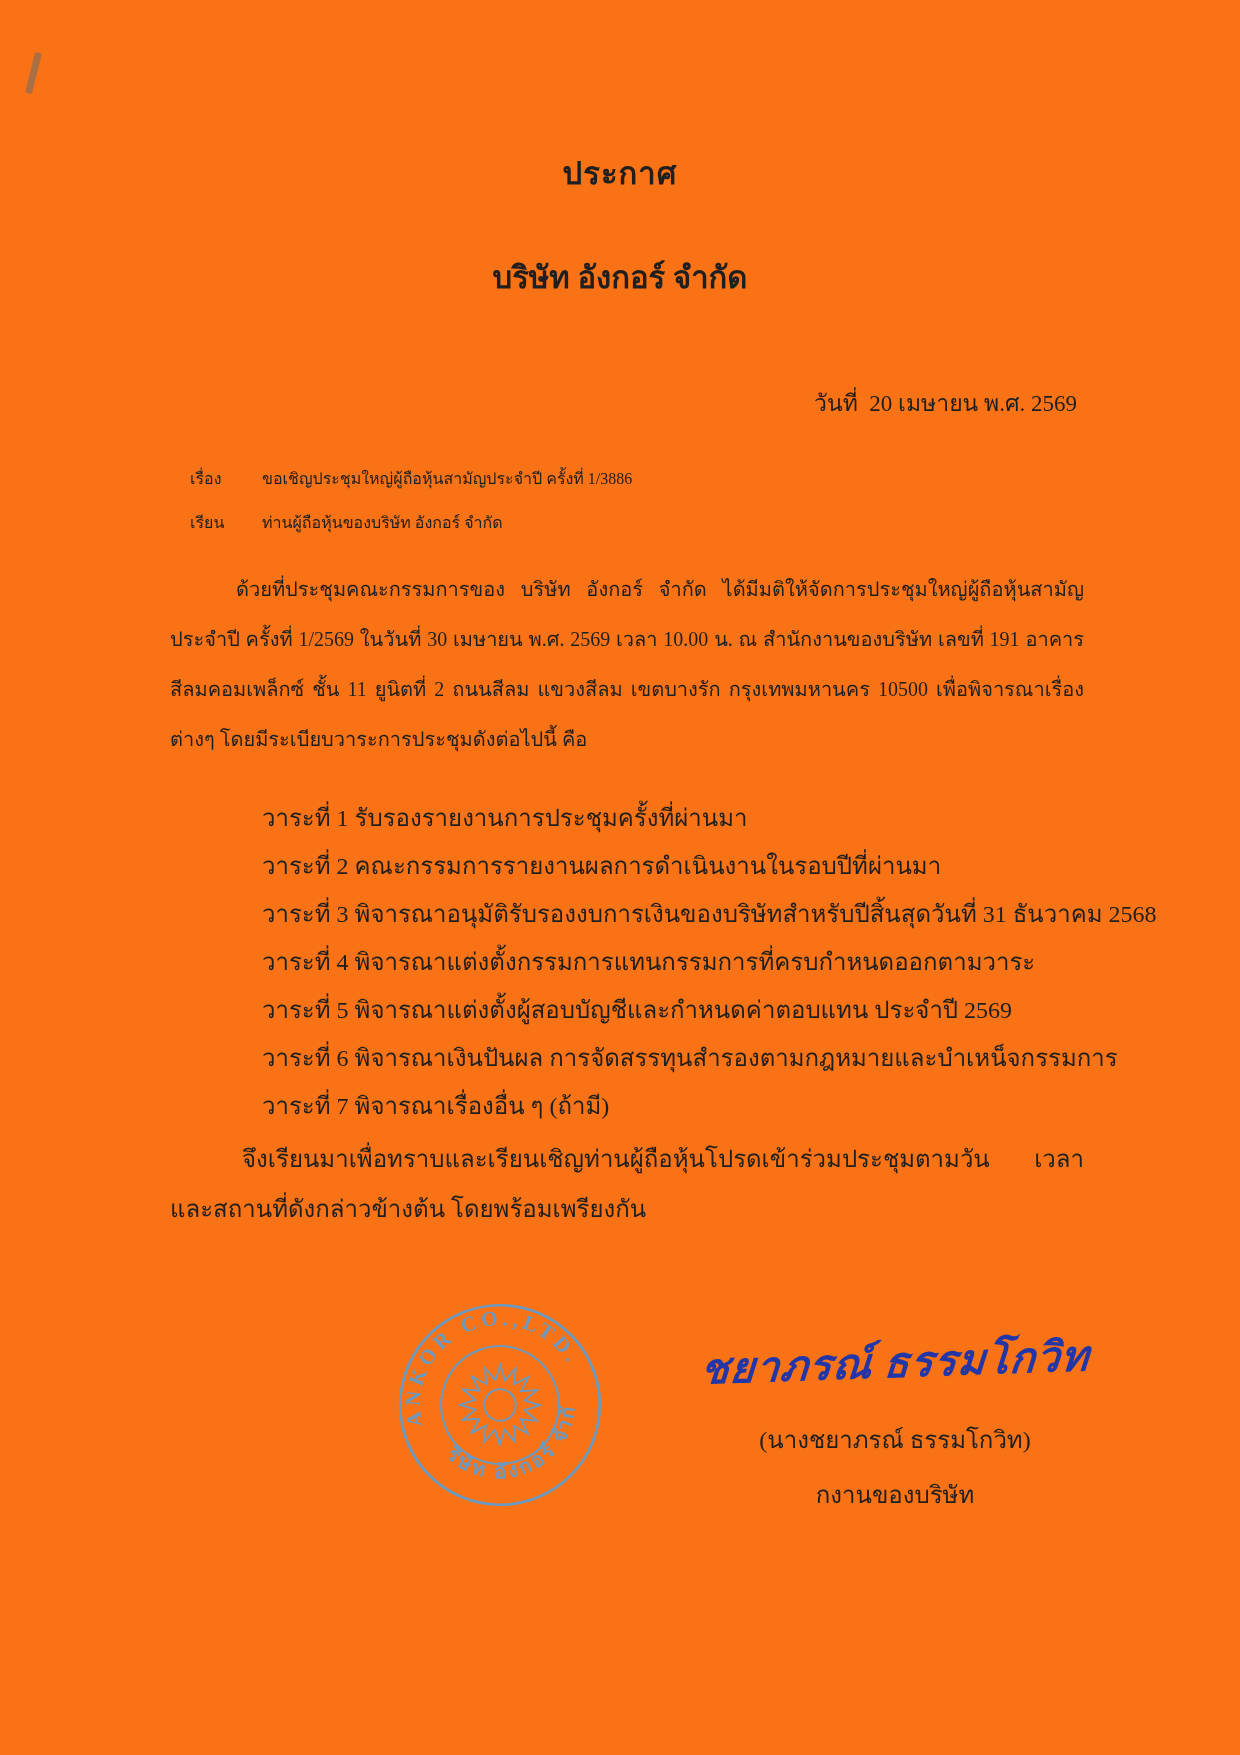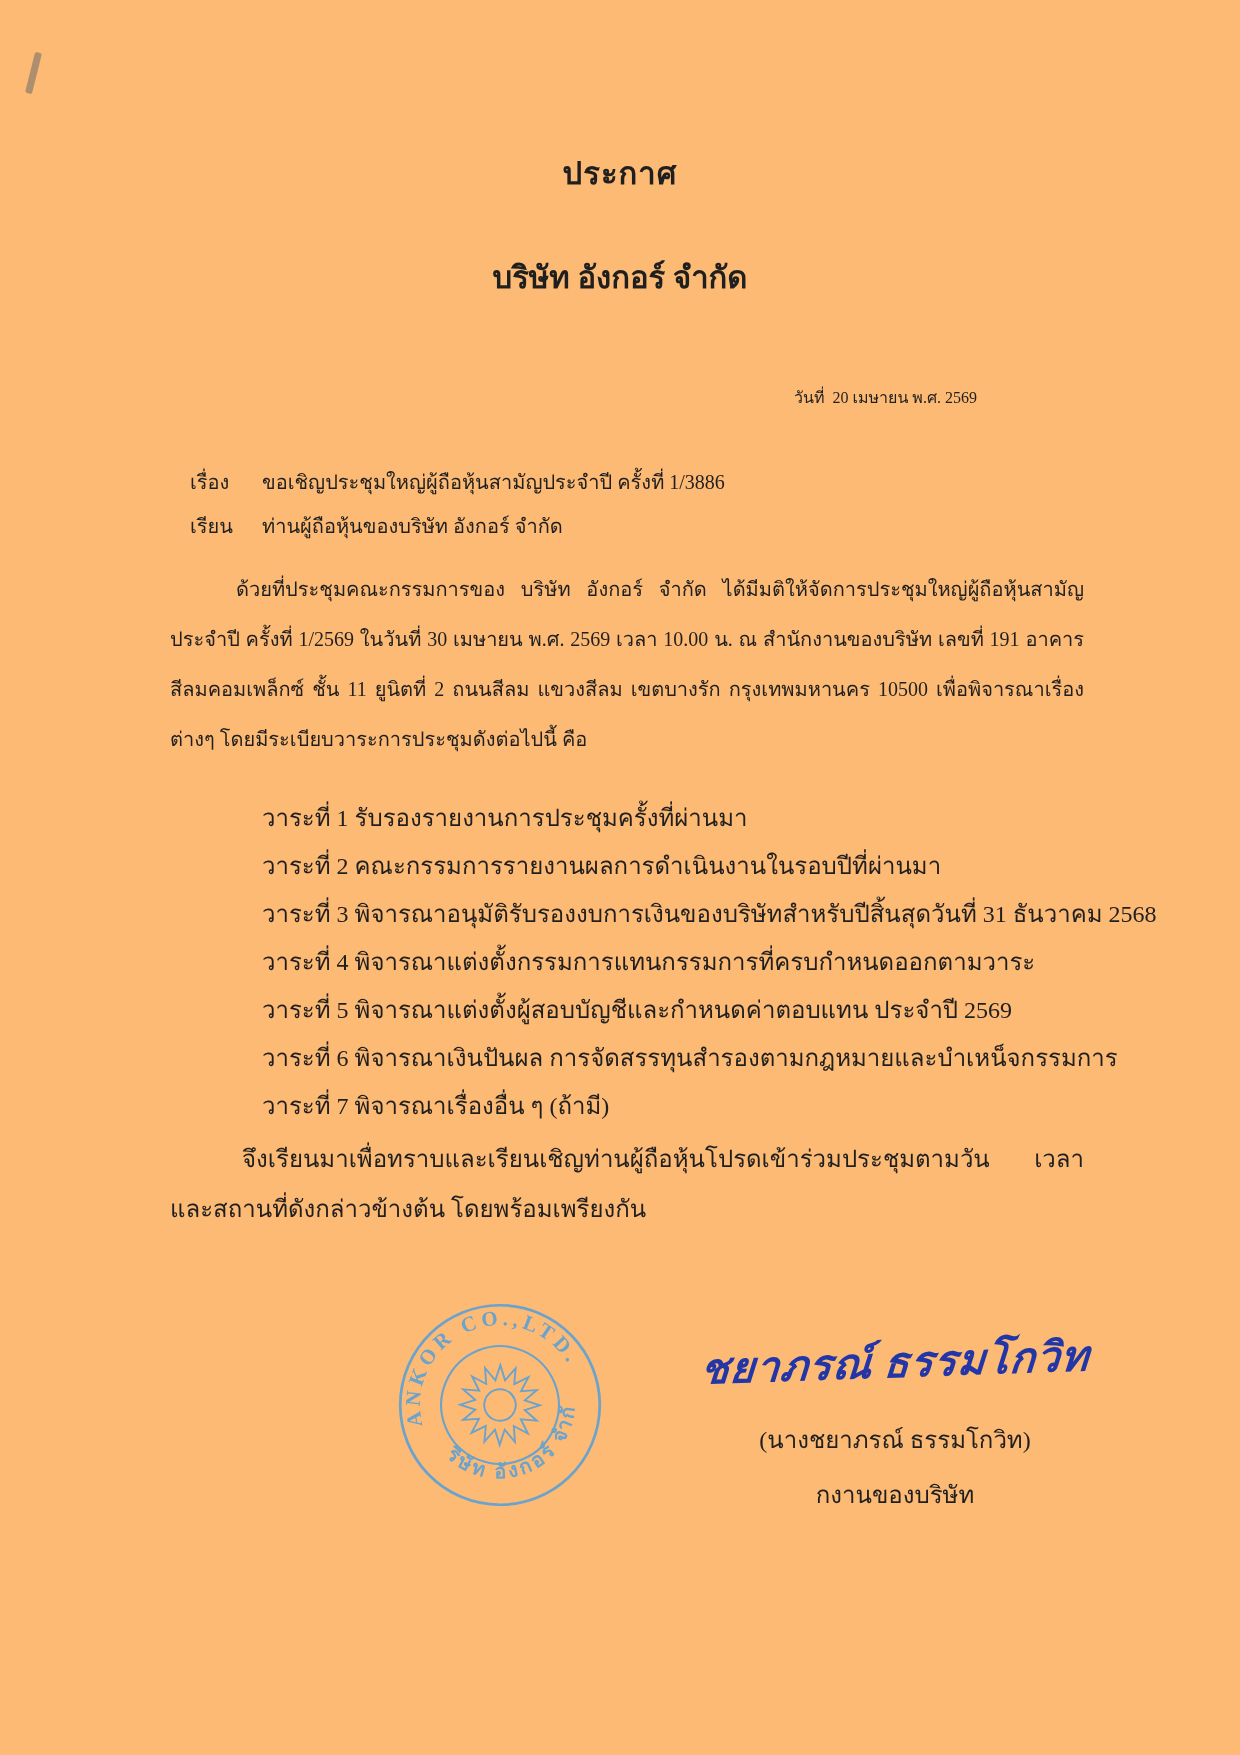--- a/index.html
+++ b/index.html
@@ -4,21 +4,21 @@
 <style>
   * { margin: 0; padding: 0; box-sizing: border-box; }
   html, body { background: #e8e8e8; }
   body { font-family: "Liberation Serif", "DejaVu Serif", serif; }
 
   .page {
     position: relative;
     width: 1240px;
     height: 1755px;
     margin: 0 auto;
-    background: #fdba74;
+    background: #f97316;
     color: var(--ink, #1f1f1f);
     overflow: hidden;
   }
 
   
   .artifact {
     position: absolute;
     left: 30px; top: 52px;
     width: 7px; height: 42px;
     background: #6b6b6b;
@@ -41,31 +41,31 @@
     position: absolute;
     left: 0; right: 0;
     top: 252px;
     text-align: center;
     font-size: 31px;
     font-weight: bold;
   }
 
   .date-line {
     position: absolute;
-    left: 794px;
+    left: 814px;
     top: 385px;
-    font-size: 16px;
+    font-size: 23px;
     white-space: pre;
   }
 
   .field {
     position: absolute;
     left: 190px;
     display: flex;
-    font-size: 20px;
+    font-size: 16px;
   }
   .field .label { width: 72px; flex: 0 0 72px; }
   .field.subject { top: 466px; }
   .field.to { top: 510px; }
 
   .body-par {
     position: absolute;
     left: 170px;
     top: 564px;
     width: 914px;

